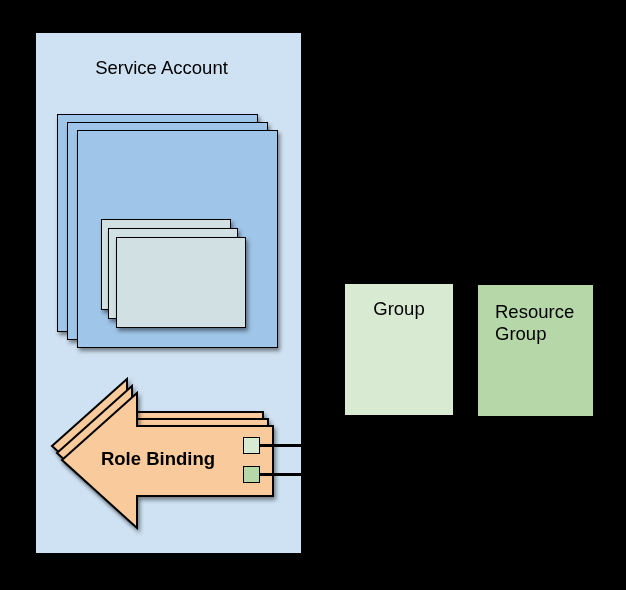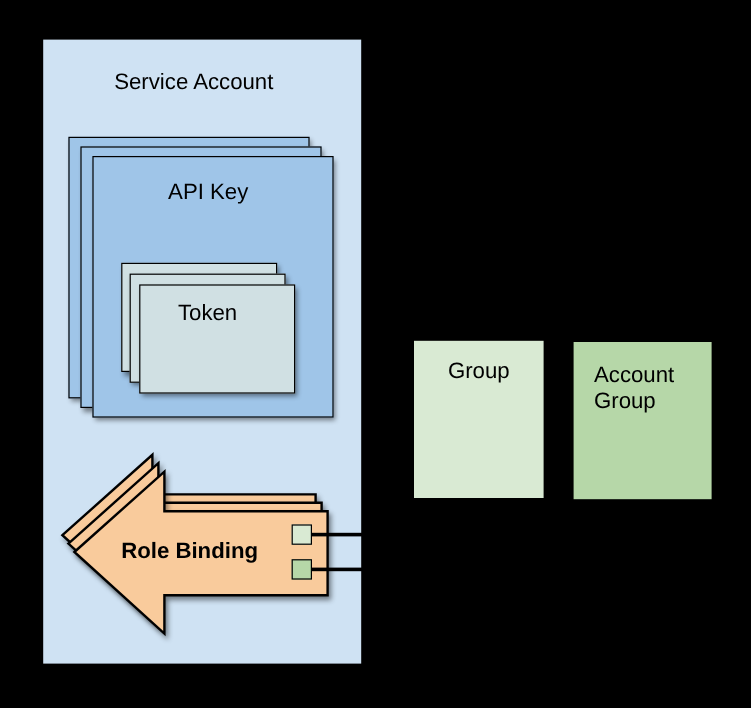--- a/index.html
+++ b/index.html
@@ -68,39 +68,37 @@
 <body>
 
 <div class="canvas">
 
   <div class="abs sa-box"></div>
   <div class="label sa-label">Service Account</div>
 
   <div class="abs card api-layer api-1"></div>
   <div class="abs card api-layer api-2"></div>
   <div class="abs card api-layer api-3"></div>
-  <div class="label api-label">API Key</div>
 
   <div class="abs card token-layer token-1"></div>
   <div class="abs card token-layer token-2"></div>
   <div class="abs card token-layer token-3"></div>
-  <div class="label token-label">Token</div>
 
   <svg class="abs arrow-svg" viewBox="0 0 260 180" xmlns="http://www.w3.org/2000/svg">
     <polygon transform="translate(-10,-14)" points="32,95 107,28 107,61 243,61 243,131 107,131 107,163" fill="#f9cb9c"></polygon>
     <polygon transform="translate(-5,-7)" points="32,95 107,28 107,61 243,61 243,131 107,131 107,163" fill="#f9cb9c"></polygon>
     <polygon points="32,95 107,28 107,61 243,61 243,131 107,131 107,163" fill="#f9cb9c"></polygon>
   </svg>
   <div class="label rb-label">Role Binding</div>
 
   <div class="abs conn-line line-1"></div>
   <div class="abs conn-line line-2"></div>
 
   <div class="abs conn-square sq-1"></div>
   <div class="abs conn-square sq-2"></div>
 
   <div class="abs role-box"></div>
   <div class="label role-label">Group</div>
 
   <div class="abs rg-box"></div>
-  <div class="label rg-label">Account Group</div>
+  <div class="label rg-label">Resource Group</div>
 
 </div>
 
 </body></html>

